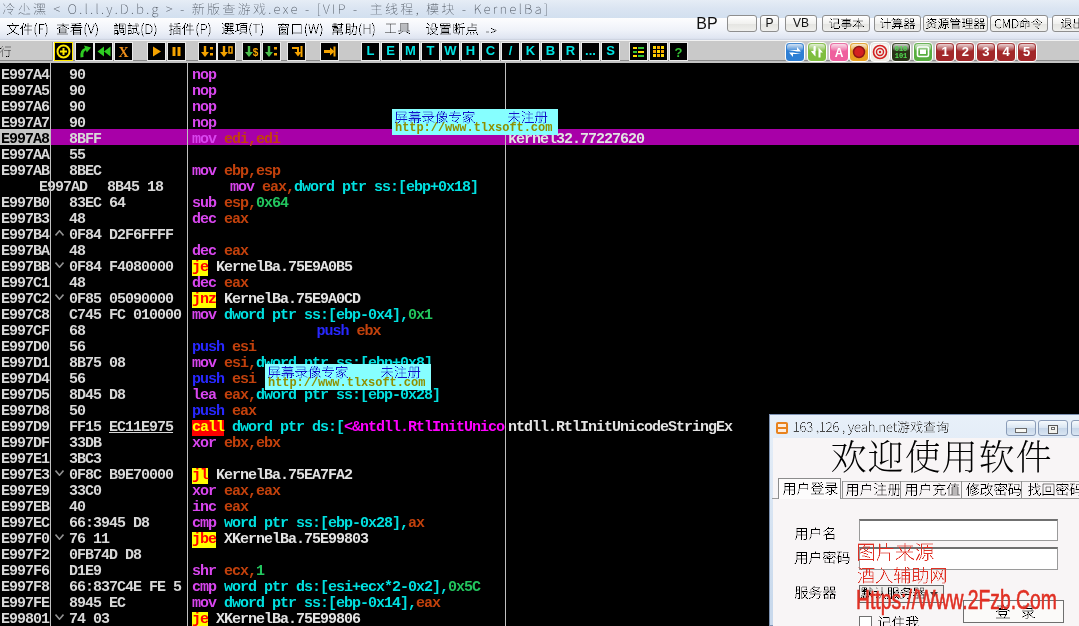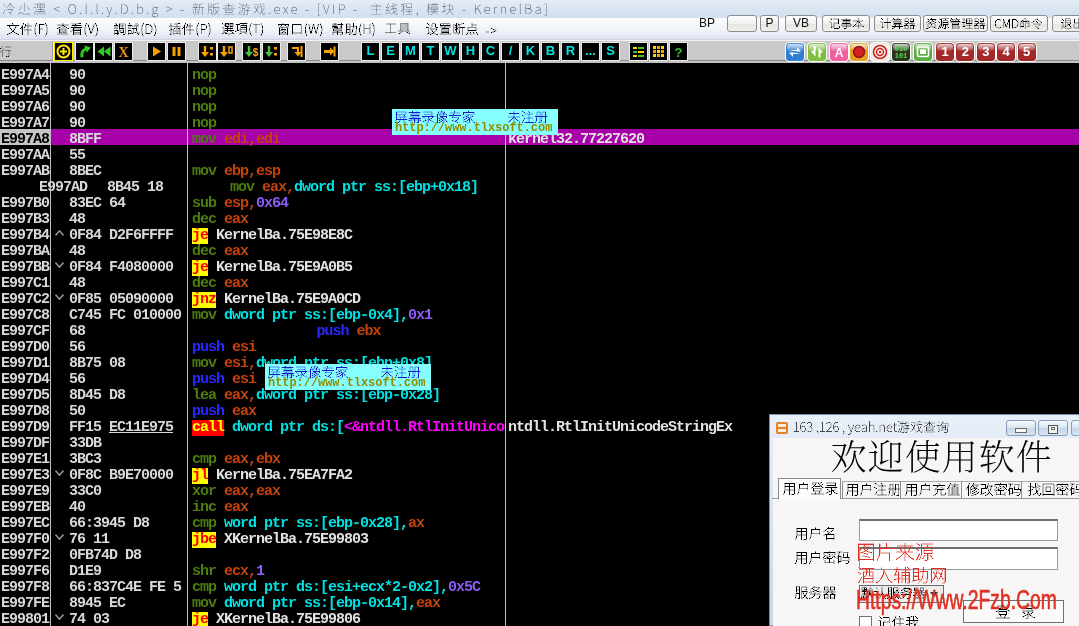--- a/index.html
+++ b/index.html
@@ -1,19 +1,19 @@
 <!DOCTYPE html>
 <html><head><meta charset="utf-8"><style>
 *{margin:0;padding:0;box-sizing:border-box}
 body{width:1079px;height:626px;position:relative;overflow:hidden;background:#000;font-family:"Liberation Sans",sans-serif;-webkit-font-smoothing:antialiased}
 .abs{position:absolute}
 .row{position:absolute;left:0;width:1079px;height:16px;font-family:"Liberation Mono",monospace;font-weight:bold;font-size:15px;letter-spacing:-1px;line-height:16px;white-space:pre}
 .row span.col{position:absolute;top:2.5px}
 .a{color:#D8D8D8}
-.m{color:#4d7c0f}.r{color:#c2410c}.p{color:#2828FF}.cy{color:#00E0E0}.k{color:#8b5cf6}
+.m{color:#d946ef}.r{color:#c2410c}.p{color:#2828FF}.cy{color:#00E0E0}.k{color:#22c55e}
 .w{color:#E2E2E2}.M{color:#FF00FF}
 .j{color:#FF0000;background:#FFFF00}.CC{color:#FFFF00;background:#FF0000}
 .tbtn{position:absolute;top:42px;width:19px;height:19px;background:#000;border:1px solid #E9E9E9}
 .cyl{color:#00E2E2;font-family:"Liberation Sans",sans-serif;font-weight:bold;font-size:13px;text-align:center;line-height:16px;display:block}
 .candy{position:absolute;top:42px;width:20px;height:20px;border-radius:4px;border:1px solid #fff}
 .num{color:#fff;font-weight:bold;font-size:13px;text-align:center;line-height:18px;display:block;font-family:"Liberation Sans",sans-serif}
 .sep{position:absolute;width:1px;background:#C0C0C0}
 </style></head><body>
 <div class="abs" style="left:0;top:0;width:1079px;height:18px;background:linear-gradient(180deg,#E6EDF6 0%,#DBE5F2 45%,#D2E0EF 100%)"></div>
 <div style="position:absolute;left:3px;top:3px;width:543.4px;height:14.2px">
@@ -66,21 +66,21 @@
     <svg width="51.8" height="11.8" viewBox="52 -831 3986 906" preserveAspectRatio="none" style="position:absolute;overflow:visible">
       <path transform="scale(1,-1)" d="M143 787 164 806Q191 784 219 758Q247 731 271 706Q295 680 310 660L289 636Q274 657 250 683Q226 709 198 736Q170 764 143 787ZM185 -44 184 -14 202 10 379 116Q381 110 384 103Q387 96 389 91Q325 51 286 26Q248 2 228 -11Q208 -24 199 -31Q190 -38 185 -44ZM52 511H226V481H52ZM525 790H776V761H525ZM387 381H865V352H387ZM854 381H861L867 383L886 373Q855 283 802 210Q749 138 682 83Q614 28 538 -11Q463 -50 388 -73Q386 -67 380 -59Q375 -51 370 -46Q443 -25 516 12Q590 49 656 102Q722 154 774 222Q825 291 854 374ZM458 367Q498 263 568 179Q639 95 736 37Q833 -21 952 -48Q948 -51 944 -56Q940 -61 936 -66Q933 -70 931 -75Q753 -31 624 82Q494 194 432 357ZM513 790H542V677Q542 634 528 586Q514 539 476 494Q438 450 365 414Q363 418 360 422Q356 426 352 430Q349 435 346 437Q415 471 451 512Q487 552 500 595Q513 638 513 677ZM762 790H791V545Q791 524 794 517Q798 510 810 510Q817 510 835 510Q853 510 872 510Q890 510 897 510Q906 510 918 511Q929 512 937 513Q938 507 940 498Q941 488 942 483Q935 482 923 481Q911 480 898 480Q891 480 872 480Q852 480 834 480Q816 480 811 480Q791 480 780 486Q770 492 766 506Q762 521 762 546ZM185 -44Q183 -40 180 -36Q176 -31 172 -26Q168 -21 164 -18Q172 -13 184 -2Q195 9 204 26Q214 43 214 65V511H243V19Q243 19 234 12Q225 4 214 -6Q203 -17 194 -28Q185 -38 185 -44ZM1674 762V640H1894V762ZM1429 762V640H1645V762ZM1192 762V640H1400V762ZM1163 791H1923V611H1163ZM1106 535H1957V506H1106ZM1513 624 1544 621Q1534 570 1519 512Q1505 455 1493 414H1463Q1472 443 1481 480Q1490 516 1498 554Q1507 592 1513 624ZM1099 -9H1973V-38H1099ZM1257 321H1808V291H1257ZM1261 214H1804V184H1261ZM1264 105H1806V76H1264ZM1248 426H1820V-25H1791V397H1277V-25H1248ZM2232 518H2590V488H2232ZM2185 72H2569V42H2185ZM2169 792H2199V42H2169ZM2398 827H2428V113H2398ZM2395 506 2418 497Q2399 441 2370 382Q2340 322 2306 270Q2272 219 2238 185Q2234 190 2229 198Q2223 205 2218 209Q2251 240 2285 289Q2319 338 2348 394Q2377 451 2395 506ZM2544 768 2571 755Q2553 711 2531 660Q2509 610 2489 575L2466 587Q2479 611 2494 644Q2508 676 2522 709Q2535 742 2544 768ZM2255 757 2281 766Q2301 724 2317 674Q2332 625 2336 589L2308 579Q2304 616 2290 666Q2275 715 2255 757ZM2425 474Q2435 463 2456 438Q2476 413 2501 383Q2525 353 2545 327Q2565 301 2574 289L2551 265Q2542 280 2523 307Q2503 334 2480 364Q2457 394 2437 420Q2416 446 2405 458ZM2645 488H3021V459H2645ZM2868 471H2897V-72H2868ZM2985 829 3010 806Q2966 787 2906 770Q2845 752 2779 738Q2712 724 2649 713Q2648 718 2645 724Q2642 731 2638 737Q2699 749 2765 764Q2830 778 2889 795Q2947 812 2985 829ZM2638 737H2667V403Q2667 314 2661 232Q2655 150 2636 74Q2616 -1 2577 -71Q2573 -66 2567 -62Q2560 -57 2554 -53Q2592 13 2610 88Q2627 162 2633 242Q2638 321 2638 402ZM3579 831H3608V496H3579ZM3310 486V256H3896V486ZM3282 516H3925V227H3282ZM3593 706H4009V676H3593ZM3464 128 3493 129Q3500 99 3505 64Q3511 30 3514 -1Q3517 -32 3517 -54L3486 -59Q3486 -35 3483 -3Q3481 29 3476 64Q3471 98 3464 128ZM3672 127 3699 132Q3715 103 3729 69Q3744 35 3756 3Q3768 -29 3773 -52L3744 -60Q3739 -36 3727 -4Q3716 29 3702 64Q3688 98 3672 127ZM3877 137 3903 149Q3930 118 3956 83Q3983 48 4004 14Q4026 -20 4038 -47L4012 -61Q4000 -34 3978 0Q3956 35 3930 71Q3904 107 3877 137ZM3304 145 3331 137Q3303 81 3265 24Q3227 -34 3184 -72L3158 -60Q3202 -24 3240 32Q3279 89 3304 145Z" fill="#000" shape-rendering="crispEdges" stroke="#000" stroke-width="18"></path>
     </svg>
   </div>
 <div style="position:absolute;left:486px;top:27.5px;width:10.4px;height:5.2px">
     <svg width="10.4" height="5.2" viewBox="44 -564 799 398" preserveAspectRatio="none" style="position:absolute;overflow:visible">
       <path transform="scale(1,-1)" d="M44 256V291H283V256ZM396 166V203L659 306L805 363V367L659 425L396 528V564L843 386V345Z" fill="#000" shape-rendering="crispEdges" stroke="#000" stroke-width="18"></path>
     </svg>
   </div>
 <div class="abs" style="left:727px;top:15px;width:30px;height:17px;border:1px solid #8E8E8E;border-radius:3px;background:linear-gradient(180deg,#FFFFFF,#F1F1EF 50%,#E4E4E1 51%,#EFEFED)"></div>
-<div class="abs" style="left:687px;top:16px;width:40px;height:15px;font-size:12px;color:#111;text-align:center;line-height:15px">BP</div>
+<div class="abs" style="left:687px;top:16px;width:40px;height:15px;font-size:16px;color:#111;text-align:center;line-height:15px">BP</div>
 <div class="abs" style="left:760px;top:15px;width:19px;height:17px;border:1px solid #8E8E8E;border-radius:3px;background:linear-gradient(180deg,#FFFFFF,#F1F1EF 50%,#E4E4E1 51%,#EFEFED)"></div>
 <div class="abs" style="left:760px;top:16px;width:19px;height:15px;font-size:12px;color:#111;text-align:center;line-height:15px">P</div>
 <div class="abs" style="left:785px;top:15px;width:32px;height:17px;border:1px solid #8E8E8E;border-radius:3px;background:linear-gradient(180deg,#FFFFFF,#F1F1EF 50%,#E4E4E1 51%,#EFEFED)"></div>
 <div class="abs" style="left:785px;top:16px;width:32px;height:15px;font-size:12px;color:#111;text-align:center;line-height:15px">VB</div>
 <div class="abs" style="left:822px;top:15px;width:48px;height:17px;border:1px solid #8E8E8E;border-radius:3px;background:linear-gradient(180deg,#FFFFFF,#F1F1EF 50%,#E4E4E1 51%,#EFEFED)"></div>
 <div style="position:absolute;left:828.6px;top:18.1px;width:34.8px;height:10.8px">
     <svg width="34.8" height="10.8" viewBox="54 -831 2904 904" preserveAspectRatio="none" style="position:absolute;overflow:visible">
       <path transform="scale(1,-1)" d="M147 778 170 796Q197 774 224 747Q252 720 276 694Q301 669 317 649L293 627Q278 648 254 674Q230 700 202 728Q174 755 147 778ZM204 -42 203 -11 220 14 388 125Q390 120 394 113Q397 106 399 101Q338 59 301 33Q264 7 244 -7Q225 -21 217 -28Q209 -36 204 -42ZM54 508H244V478H54ZM204 -43Q202 -39 198 -34Q194 -30 190 -25Q186 -20 182 -17Q193 -10 210 12Q228 33 228 66V508H257V20Q257 20 252 15Q246 10 238 2Q231 -5 223 -14Q215 -23 210 -30Q204 -38 204 -43ZM456 421H858V391H456ZM442 421H472V21Q472 -7 488 -17Q505 -27 559 -27Q569 -27 596 -27Q622 -27 657 -27Q692 -27 728 -27Q763 -27 792 -27Q821 -27 835 -27Q870 -27 888 -14Q905 -1 912 38Q919 76 921 151Q926 148 931 145Q936 142 942 140Q947 138 952 137Q948 61 938 18Q929 -24 906 -40Q882 -57 834 -57Q827 -57 800 -57Q772 -57 735 -57Q698 -57 660 -57Q623 -57 596 -57Q569 -57 563 -57Q517 -57 490 -51Q464 -45 453 -28Q442 -10 442 22ZM425 755H871V336H842V725H425ZM1482 831H1512V-16Q1512 -41 1503 -52Q1494 -63 1476 -67Q1458 -71 1420 -72Q1381 -73 1319 -73Q1318 -67 1314 -58Q1310 -48 1306 -41Q1342 -42 1374 -42Q1405 -42 1427 -42Q1449 -41 1458 -41Q1472 -40 1477 -35Q1482 -30 1482 -16ZM1074 736H1930V707H1074ZM1210 599V504H1799V599ZM1181 628H1828V474H1181ZM1148 377H1842V41H1813V348H1148ZM1059 251H1946V222H1059ZM1137 118H1826V88H1137ZM2071 603H2931V573H2071ZM2227 165H2774V135H2227ZM2484 829H2514V-70H2484ZM2440 597 2466 587Q2425 485 2362 391Q2300 297 2226 221Q2151 145 2073 98Q2071 102 2067 106Q2063 111 2059 115Q2055 119 2051 122Q2129 165 2203 239Q2277 313 2339 406Q2401 499 2440 597ZM2556 594Q2595 494 2658 402Q2720 309 2798 236Q2875 164 2958 123Q2954 120 2950 116Q2946 112 2942 108Q2939 103 2936 99Q2853 143 2776 218Q2699 293 2636 388Q2572 482 2531 585Z" fill="#000" shape-rendering="crispEdges" stroke="#000" stroke-width="18"></path>
     </svg>
   </div>
@@ -333,39 +333,39 @@
 <div class="row" style="top:97px;"><span class="col a" style="left:1px">E997A6</span><span class="col a" style="left:69px">90</span><span class="col" style="left:192px;width:313px;overflow:hidden;white-space:pre;display:inline-block"><span class="m">nop</span></span></div>
 <div class="row" style="top:113px;"><span class="col a" style="left:1px">E997A7</span><span class="col a" style="left:69px">90</span><span class="col" style="left:192px;width:313px;overflow:hidden;white-space:pre;display:inline-block"><span class="m">nop</span></span></div>
 <div class="row" style="top:129px;"><div class="abs" style="left:0;top:0;width:50px;height:16px;background:#C6C6C6"></div><div class="abs" style="left:51px;top:0;width:1028px;height:16px;background:#A800A8"></div><span class="col" style="left:1px;color:#000">E997A8</span><span class="col a" style="left:69px">8BFF</span><span class="col" style="left:192px;width:313px;overflow:hidden;white-space:pre;display:inline-block"><span class="m">mov</span><span> </span><span class="r">edi,edi</span></span><span class="col w" style="left:508px">kernel32.77227620</span></div>
 <div class="row" style="top:145px;"><span class="col a" style="left:1px">E997AA</span><span class="col a" style="left:69px">55</span></div>
 <div class="row" style="top:161px;"><span class="col a" style="left:1px">E997AB</span><span class="col a" style="left:69px">8BEC</span><span class="col" style="left:192px;width:313px;overflow:hidden;white-space:pre;display:inline-block"><span class="m">mov</span><span> </span><span class="r">ebp,esp</span></span></div>
 <div class="row" style="top:177px;margin-left:38px;"><span class="col a" style="left:1px">E997AD</span><span class="col a" style="left:69px">8B45 18</span><span class="col" style="left:192px;width:313px;overflow:hidden;white-space:pre;display:inline-block"><span class="m">mov</span><span> </span><span class="r">eax,</span><span class="cy">dword ptr ss:[ebp+0x18]</span></span></div>
 <div class="row" style="top:193px;"><span class="col a" style="left:1px">E997B0</span><span class="col a" style="left:69px">83EC 64</span><span class="col" style="left:192px;width:313px;overflow:hidden;white-space:pre;display:inline-block"><span class="m">sub</span><span> </span><span class="r">esp,</span><span class="k">0x64</span></span></div>
 <div class="row" style="top:209px;"><span class="col a" style="left:1px">E997B3</span><span class="col a" style="left:69px">48</span><span class="col" style="left:192px;width:313px;overflow:hidden;white-space:pre;display:inline-block"><span class="m">dec</span><span> </span><span class="r">eax</span></span></div>
 <div class="row" style="top:225px;"><span class="col a" style="left:1px">E997B4</span><svg class="abs" style="left:55px;top:5px" width="9" height="6" viewBox="0 0 9 6">
       <path d="M0.5 5.5 L4.5 0.8 L8.5 5.5" fill="none" stroke="#909090" stroke-width="1.6"></path>
-    </svg><span class="col a" style="left:69px">0F84 D2F6FFFF</span><span class="col" style="left:192px;width:313px;overflow:hidden;white-space:pre;display:inline-block"><span class="j">je</span><span> </span><span class="w">KernelBa.75E98E8C</span></span></div>
+    </svg><span class="col a" style="left:69px">0F84 D2F6FFFF</span></div>
 <div class="row" style="top:241px;"><span class="col a" style="left:1px">E997BA</span><span class="col a" style="left:69px">48</span><span class="col" style="left:192px;width:313px;overflow:hidden;white-space:pre;display:inline-block"><span class="m">dec</span><span> </span><span class="r">eax</span></span></div>
 <div class="row" style="top:257px;"><span class="col a" style="left:1px">E997BB</span><svg class="abs" style="left:55px;top:5px" width="9" height="6" viewBox="0 0 9 6">
       <path d="M0.5 0.5 L4.5 5.2 L8.5 0.5" fill="none" stroke="#909090" stroke-width="1.6"></path>
     </svg><span class="col a" style="left:69px">0F84 F4080000</span><span class="col" style="left:192px;width:313px;overflow:hidden;white-space:pre;display:inline-block"><span class="j">je</span><span> </span><span class="w">KernelBa.75E9A0B5</span></span></div>
 <div class="row" style="top:273px;"><span class="col a" style="left:1px">E997C1</span><span class="col a" style="left:69px">48</span><span class="col" style="left:192px;width:313px;overflow:hidden;white-space:pre;display:inline-block"><span class="m">dec</span><span> </span><span class="r">eax</span></span></div>
 <div class="row" style="top:289px;"><span class="col a" style="left:1px">E997C2</span><svg class="abs" style="left:55px;top:5px" width="9" height="6" viewBox="0 0 9 6">
       <path d="M0.5 0.5 L4.5 5.2 L8.5 0.5" fill="none" stroke="#909090" stroke-width="1.6"></path>
     </svg><span class="col a" style="left:69px">0F85 05090000</span><span class="col" style="left:192px;width:313px;overflow:hidden;white-space:pre;display:inline-block"><span class="j">jnz</span><span> </span><span class="w">KernelBa.75E9A0CD</span></span></div>
 <div class="row" style="top:305px;"><span class="col a" style="left:1px">E997C8</span><span class="col a" style="left:69px">C745 FC 010000</span><span class="col" style="left:192px;width:313px;overflow:hidden;white-space:pre;display:inline-block"><span class="m">mov</span><span> </span><span class="cy">dword ptr ss:[ebp-0x4]</span><span class="cy">,</span><span class="k">0x1</span></span></div>
 <div class="row" style="top:321px;text-align:center;"><span class="col a" style="left:1px">E997CF</span><span class="col a" style="left:69px">68</span><span class="col" style="left:192px;width:313px;overflow:hidden;white-space:pre;display:inline-block"><span class="p">push</span><span> </span><span class="r">ebx</span></span></div>
 <div class="row" style="top:337px;"><span class="col a" style="left:1px">E997D0</span><span class="col a" style="left:69px">56</span><span class="col" style="left:192px;width:313px;overflow:hidden;white-space:pre;display:inline-block"><span class="p">push</span><span> </span><span class="r">esi</span></span></div>
 <div class="row" style="top:353px;"><span class="col a" style="left:1px">E997D1</span><span class="col a" style="left:69px">8B75 08</span><span class="col" style="left:192px;width:313px;overflow:hidden;white-space:pre;display:inline-block"><span class="m">mov</span><span> </span><span class="r">esi,</span><span class="cy">dword ptr ss:[ebp+0x8]</span></span></div>
 <div class="row" style="top:369px;"><span class="col a" style="left:1px">E997D4</span><span class="col a" style="left:69px">56</span><span class="col" style="left:192px;width:313px;overflow:hidden;white-space:pre;display:inline-block"><span class="p">push</span><span> </span><span class="r">esi</span></span></div>
 <div class="row" style="top:385px;"><span class="col a" style="left:1px">E997D5</span><span class="col a" style="left:69px">8D45 D8</span><span class="col" style="left:192px;width:313px;overflow:hidden;white-space:pre;display:inline-block"><span class="m">lea</span><span> </span><span class="r">eax,</span><span class="cy">dword ptr ss:[ebp-0x28]</span></span></div>
 <div class="row" style="top:401px;"><span class="col a" style="left:1px">E997D8</span><span class="col a" style="left:69px">50</span><span class="col" style="left:192px;width:313px;overflow:hidden;white-space:pre;display:inline-block"><span class="p">push</span><span> </span><span class="r">eax</span></span></div>
 <div class="row" style="top:417px;"><span class="col a" style="left:1px">E997D9</span><span class="col a" style="left:69px">FF15 <u>EC11E975</u></span><span class="col" style="left:192px;width:313px;overflow:hidden;white-space:pre;display:inline-block"><span class="CC">call</span><span> </span><span class="cy">dword ptr ds:[</span><span class="M">&lt;&amp;ntdll.RtlInitUnicod</span></span><span class="col w" style="left:508px">ntdll.RtlInitUnicodeStringEx</span></div>
-<div class="row" style="top:433px;"><span class="col a" style="left:1px">E997DF</span><span class="col a" style="left:69px">33DB</span></div>
-<div class="row" style="top:449px;"><span class="col a" style="left:1px">E997E1</span><span class="col a" style="left:69px">3BC3</span><span class="col" style="left:192px;width:313px;overflow:hidden;white-space:pre;display:inline-block"><span class="m">cmp</span><span> </span><span class="r">eax,ebx</span></span></div>
+<div class="row" style="top:433px;"><span class="col a" style="left:1px">E997DF</span><span class="col a" style="left:69px">33DB</span><span class="col" style="left:192px;width:313px;overflow:hidden;white-space:pre;display:inline-block"><span class="m">xor</span><span> </span><span class="r">ebx,ebx</span></span></div>
+<div class="row" style="top:449px;"><span class="col a" style="left:1px">E997E1</span><span class="col a" style="left:69px">3BC3</span></div>
 <div class="row" style="top:465px;"><span class="col a" style="left:1px">E997E3</span><svg class="abs" style="left:55px;top:5px" width="9" height="6" viewBox="0 0 9 6">
       <path d="M0.5 0.5 L4.5 5.2 L8.5 0.5" fill="none" stroke="#909090" stroke-width="1.6"></path>
     </svg><span class="col a" style="left:69px">0F8C B9E70000</span><span class="col" style="left:192px;width:313px;overflow:hidden;white-space:pre;display:inline-block"><span class="j">jl</span><span> </span><span class="w">KernelBa.75EA7FA2</span></span></div>
 <div class="row" style="top:481px;"><span class="col a" style="left:1px">E997E9</span><span class="col a" style="left:69px">33C0</span><span class="col" style="left:192px;width:313px;overflow:hidden;white-space:pre;display:inline-block"><span class="m">xor</span><span> </span><span class="r">eax,eax</span></span></div>
 <div class="row" style="top:497px;"><span class="col a" style="left:1px">E997EB</span><span class="col a" style="left:69px">40</span><span class="col" style="left:192px;width:313px;overflow:hidden;white-space:pre;display:inline-block"><span class="m">inc</span><span> </span><span class="r">eax</span></span></div>
 <div class="row" style="top:513px;"><span class="col a" style="left:1px">E997EC</span><span class="col a" style="left:69px">66:3945 D8</span><span class="col" style="left:192px;width:313px;overflow:hidden;white-space:pre;display:inline-block"><span class="m">cmp</span><span> </span><span class="cy">word ptr ss:[ebp-0x28]</span><span class="cy">,</span><span class="r">ax</span></span></div>
 <div class="row" style="top:529px;"><span class="col a" style="left:1px">E997F0</span><svg class="abs" style="left:55px;top:5px" width="9" height="6" viewBox="0 0 9 6">
       <path d="M0.5 0.5 L4.5 5.2 L8.5 0.5" fill="none" stroke="#909090" stroke-width="1.6"></path>
     </svg><span class="col a" style="left:69px">76 11</span><span class="col" style="left:192px;width:313px;overflow:hidden;white-space:pre;display:inline-block"><span class="j">jbe</span><span> </span><span class="w">XKernelBa.75E99803</span></span></div>
 <div class="row" style="top:545px;"><span class="col a" style="left:1px">E997F2</span><span class="col a" style="left:69px">0FB74D D8</span></div>

